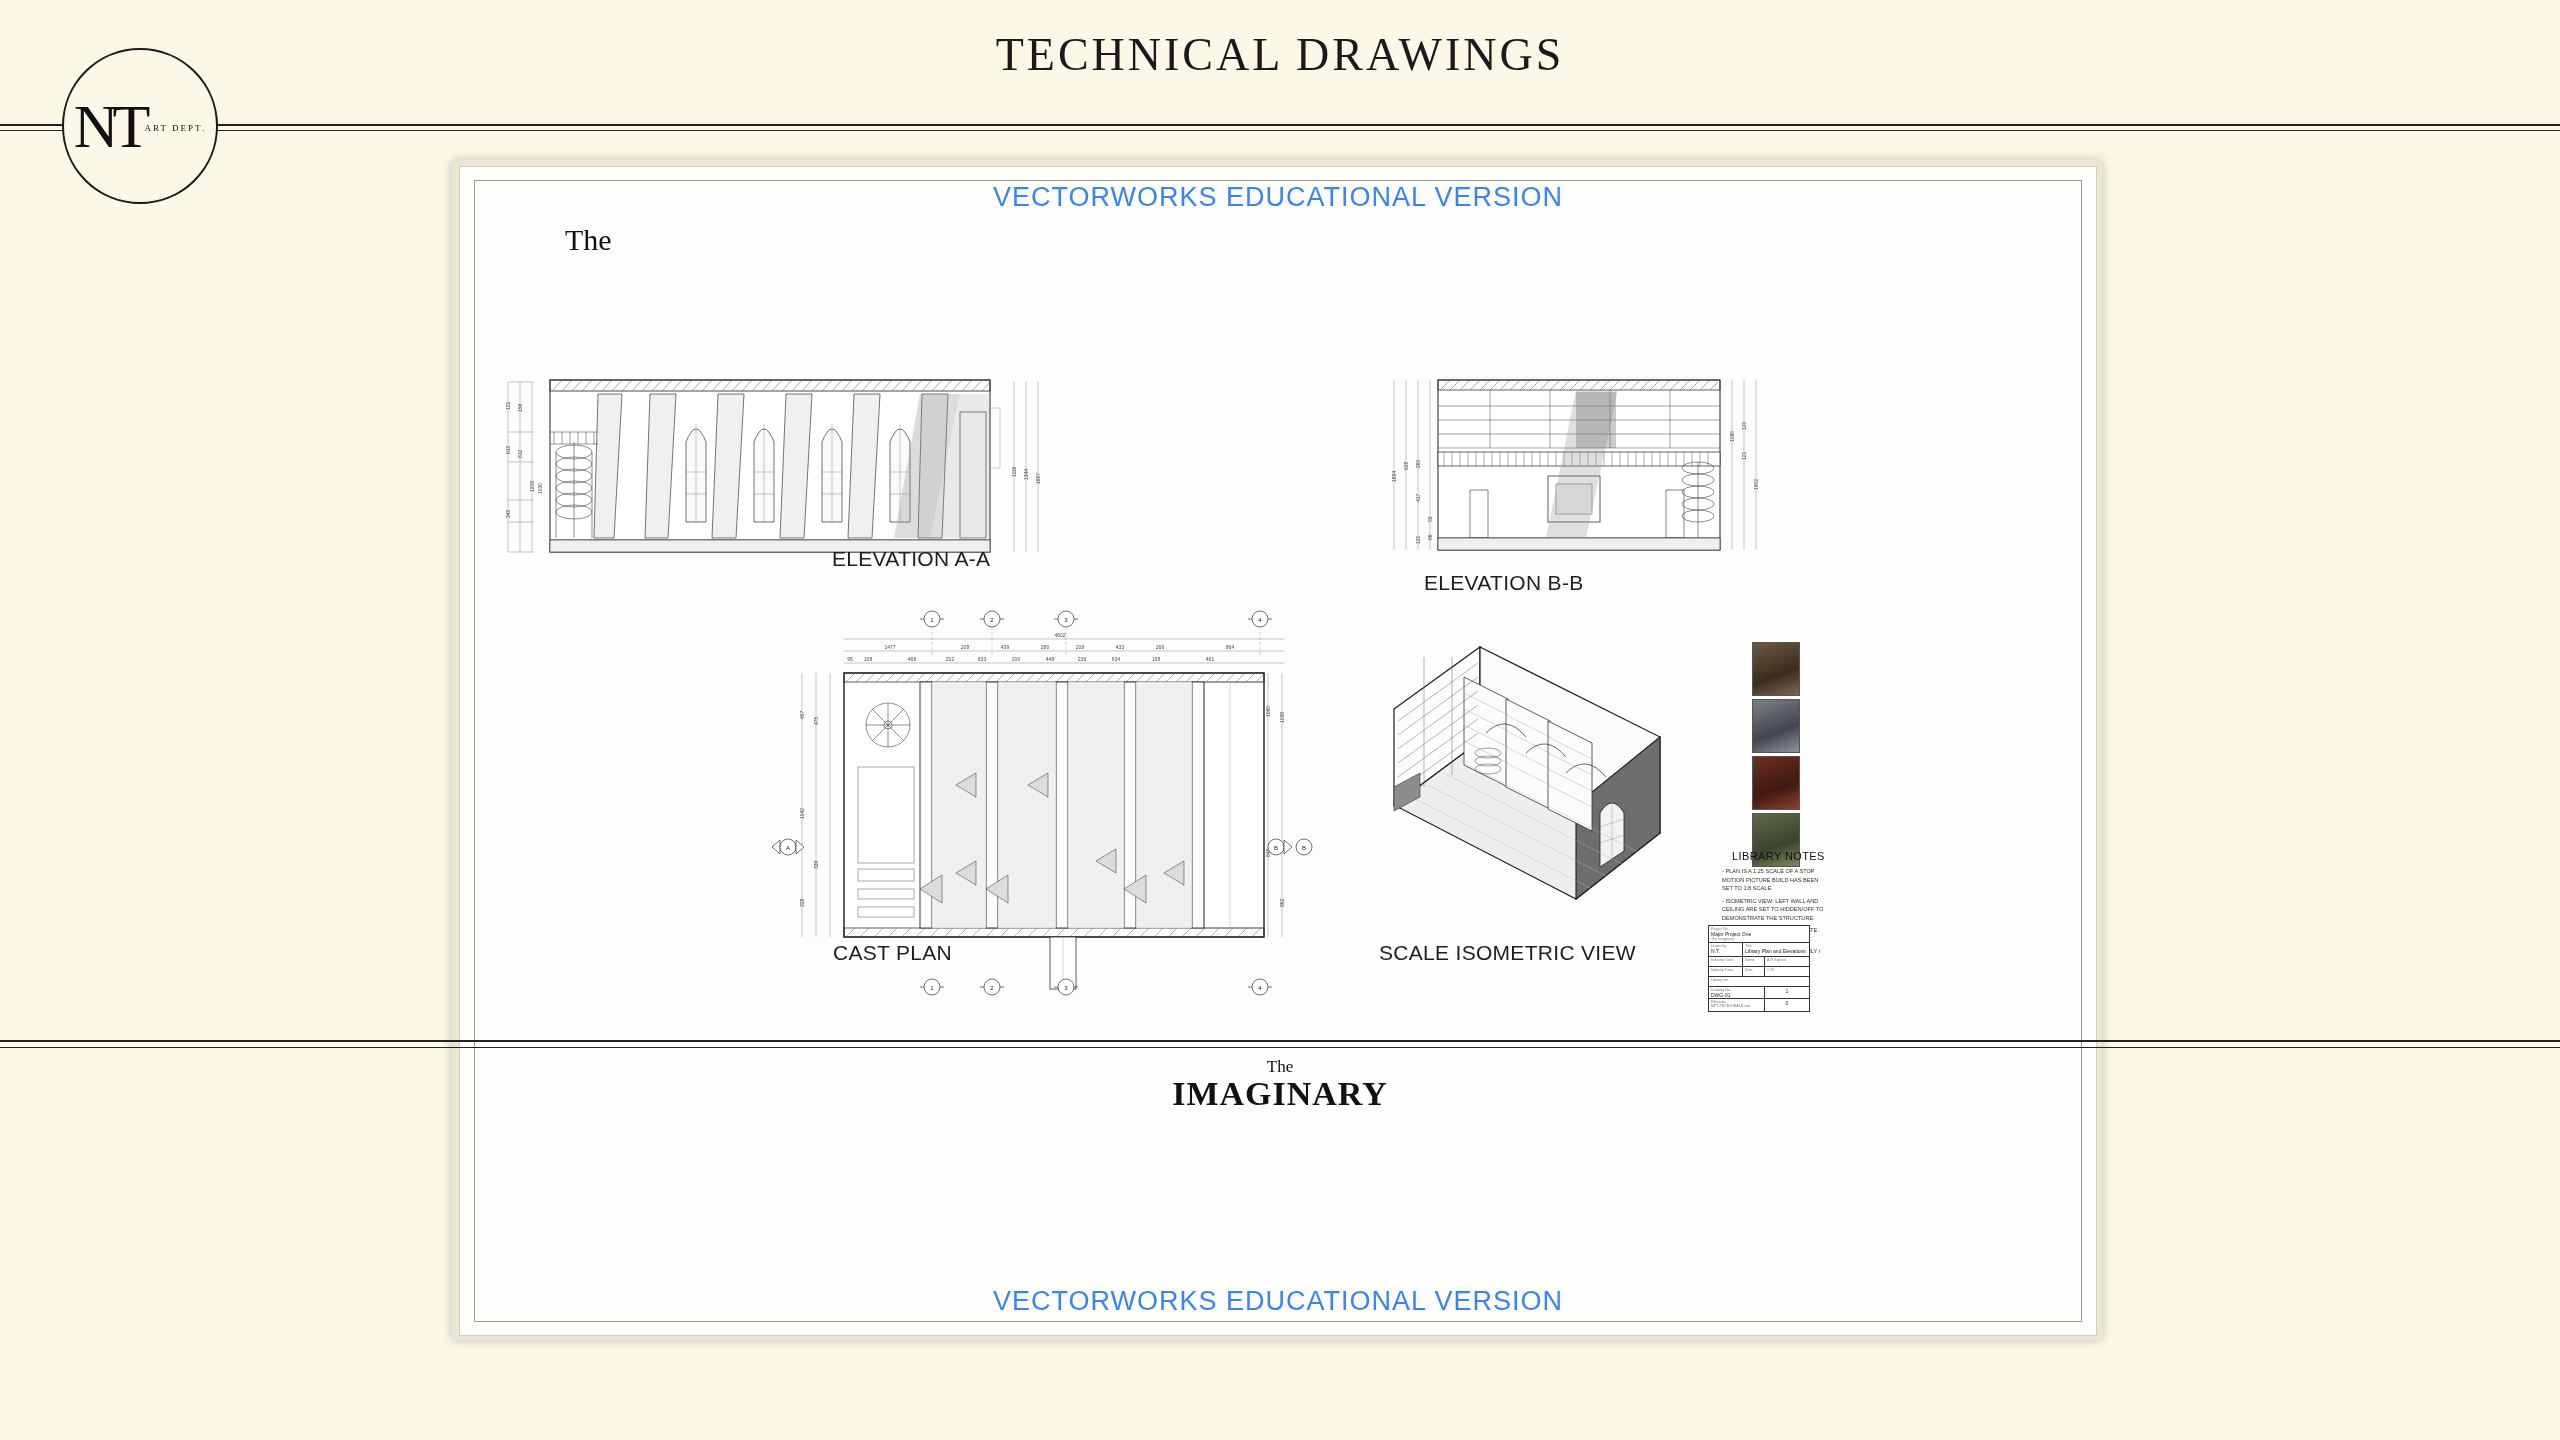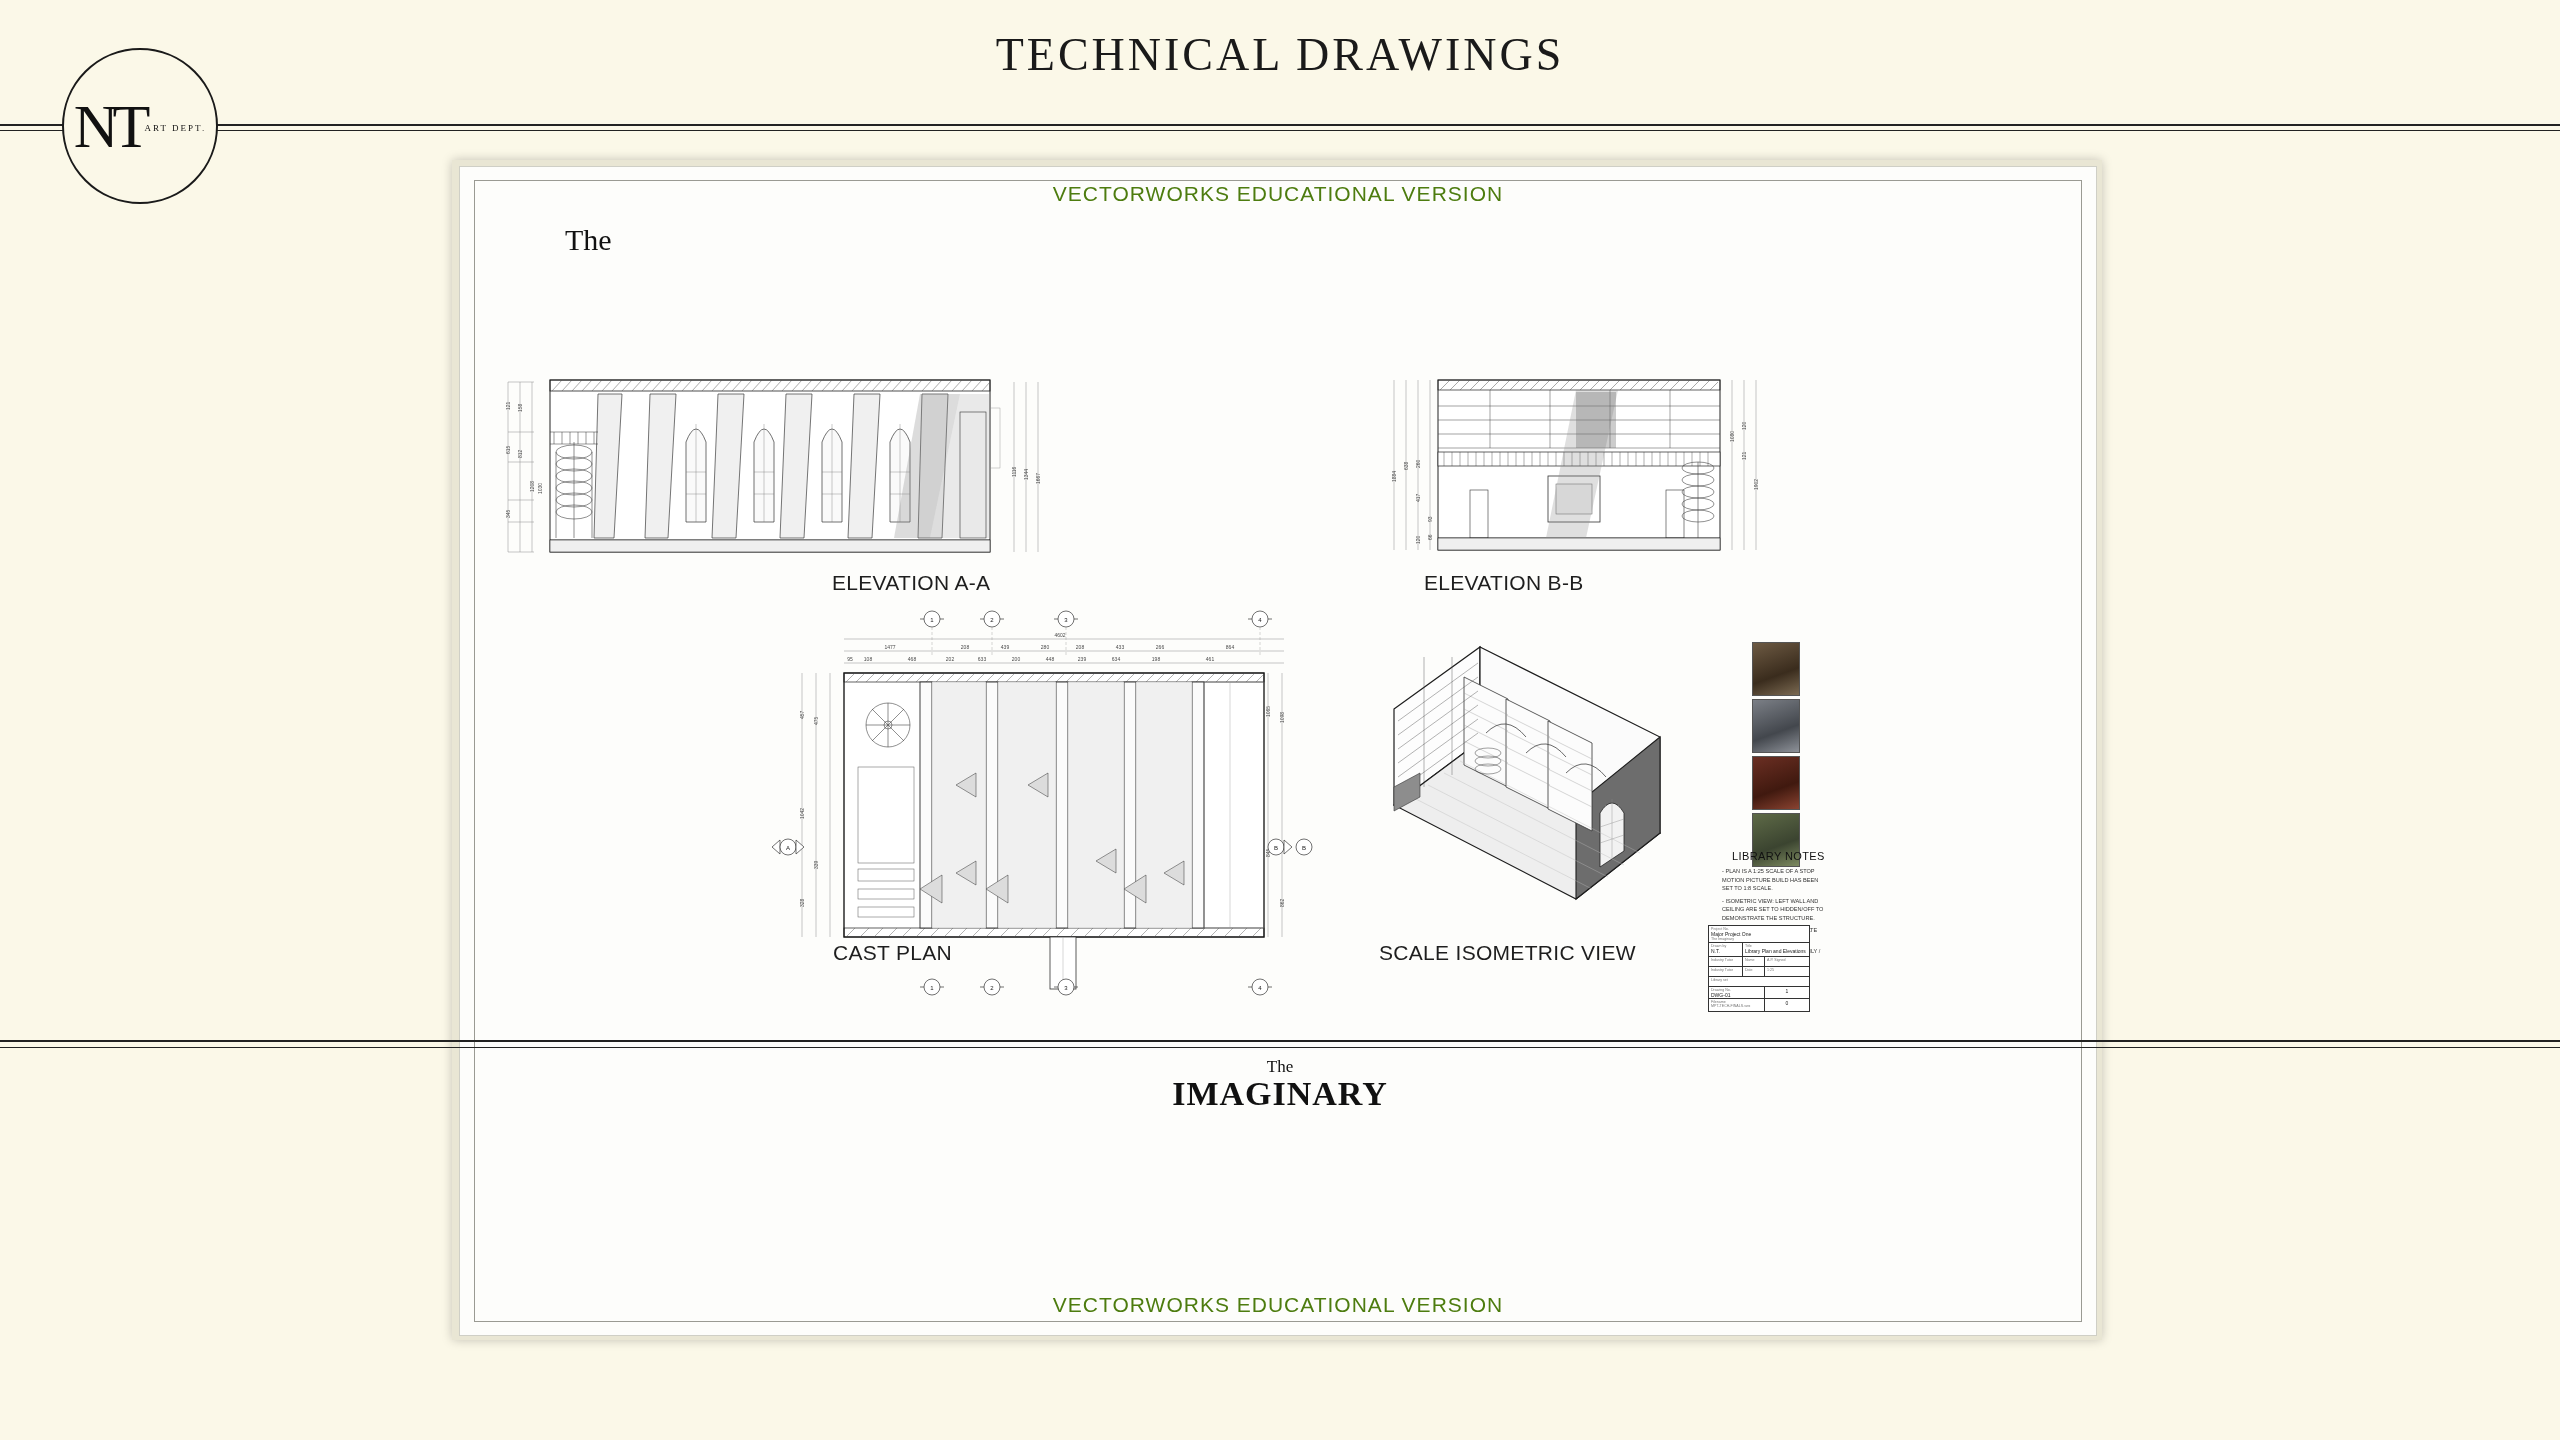--- a/index.html
+++ b/index.html
@@ -130,23 +130,23 @@
     top: 13px;
     right: 14px;
     bottom: 13px;
     border: 1px solid #9a9a93;
   }
   .watermark {
     position: absolute;
     width: 100%;
     text-align: center;
     font-family: "Liberation Sans", sans-serif;
-    font-size: 21px;
+    font-size: 27px;
     letter-spacing: 1px;
-    color: #4d7c0f;
+    color: #3b82f6;
     white-space: nowrap;
   }
   .watermark.top { top: 15px; }
   .watermark.bottom { bottom: 18px; }
   
   .dwg-title {
     position: absolute;
     left: 95px;
     top: 58px;
     font-family: "Liberation Serif", serif;
@@ -407,21 +407,21 @@
         </g>
 
         <polygon points="430,22 470,22 440,166 404,166" fill="#8c8c8c" opacity="0.30"></polygon>
         <polygon points="470,22 500,22 500,166 440,166" fill="#9a9a9a" opacity="0.22"></polygon>
 
         <rect x="470" y="40" width="26" height="126" fill="none" stroke="#333" stroke-width="0.6"></rect>
 
         <rect x="500" y="36" width="10" height="60" fill="none" stroke="#8d8d8d" stroke-width="0.4"></rect>
       </svg>
     </div>
-    <div class="caption" style="left:372px; top:404px;">ELEVATION A-A</div>
+    <div class="caption" style="left:372px; top:380px;">ELEVATION A-A</div>
 
     <div class="dwg" style="left:920px; top:205px; width:400px; height:200px;">
       <svg width="400" height="200" viewBox="0 0 400 200">
         <g stroke="#8d8d8d" stroke-width="0.5" fill="none">
           <line x1="14" y1="8" x2="14" y2="178"></line>
           <line x1="26" y1="8" x2="26" y2="178"></line>
           <line x1="38" y1="8" x2="38" y2="178"></line>
           <line x1="50" y1="8" x2="50" y2="178"></line>
         </g>
         <g font-size="5" fill="#4a4a4a" font-family="Liberation Sans">

